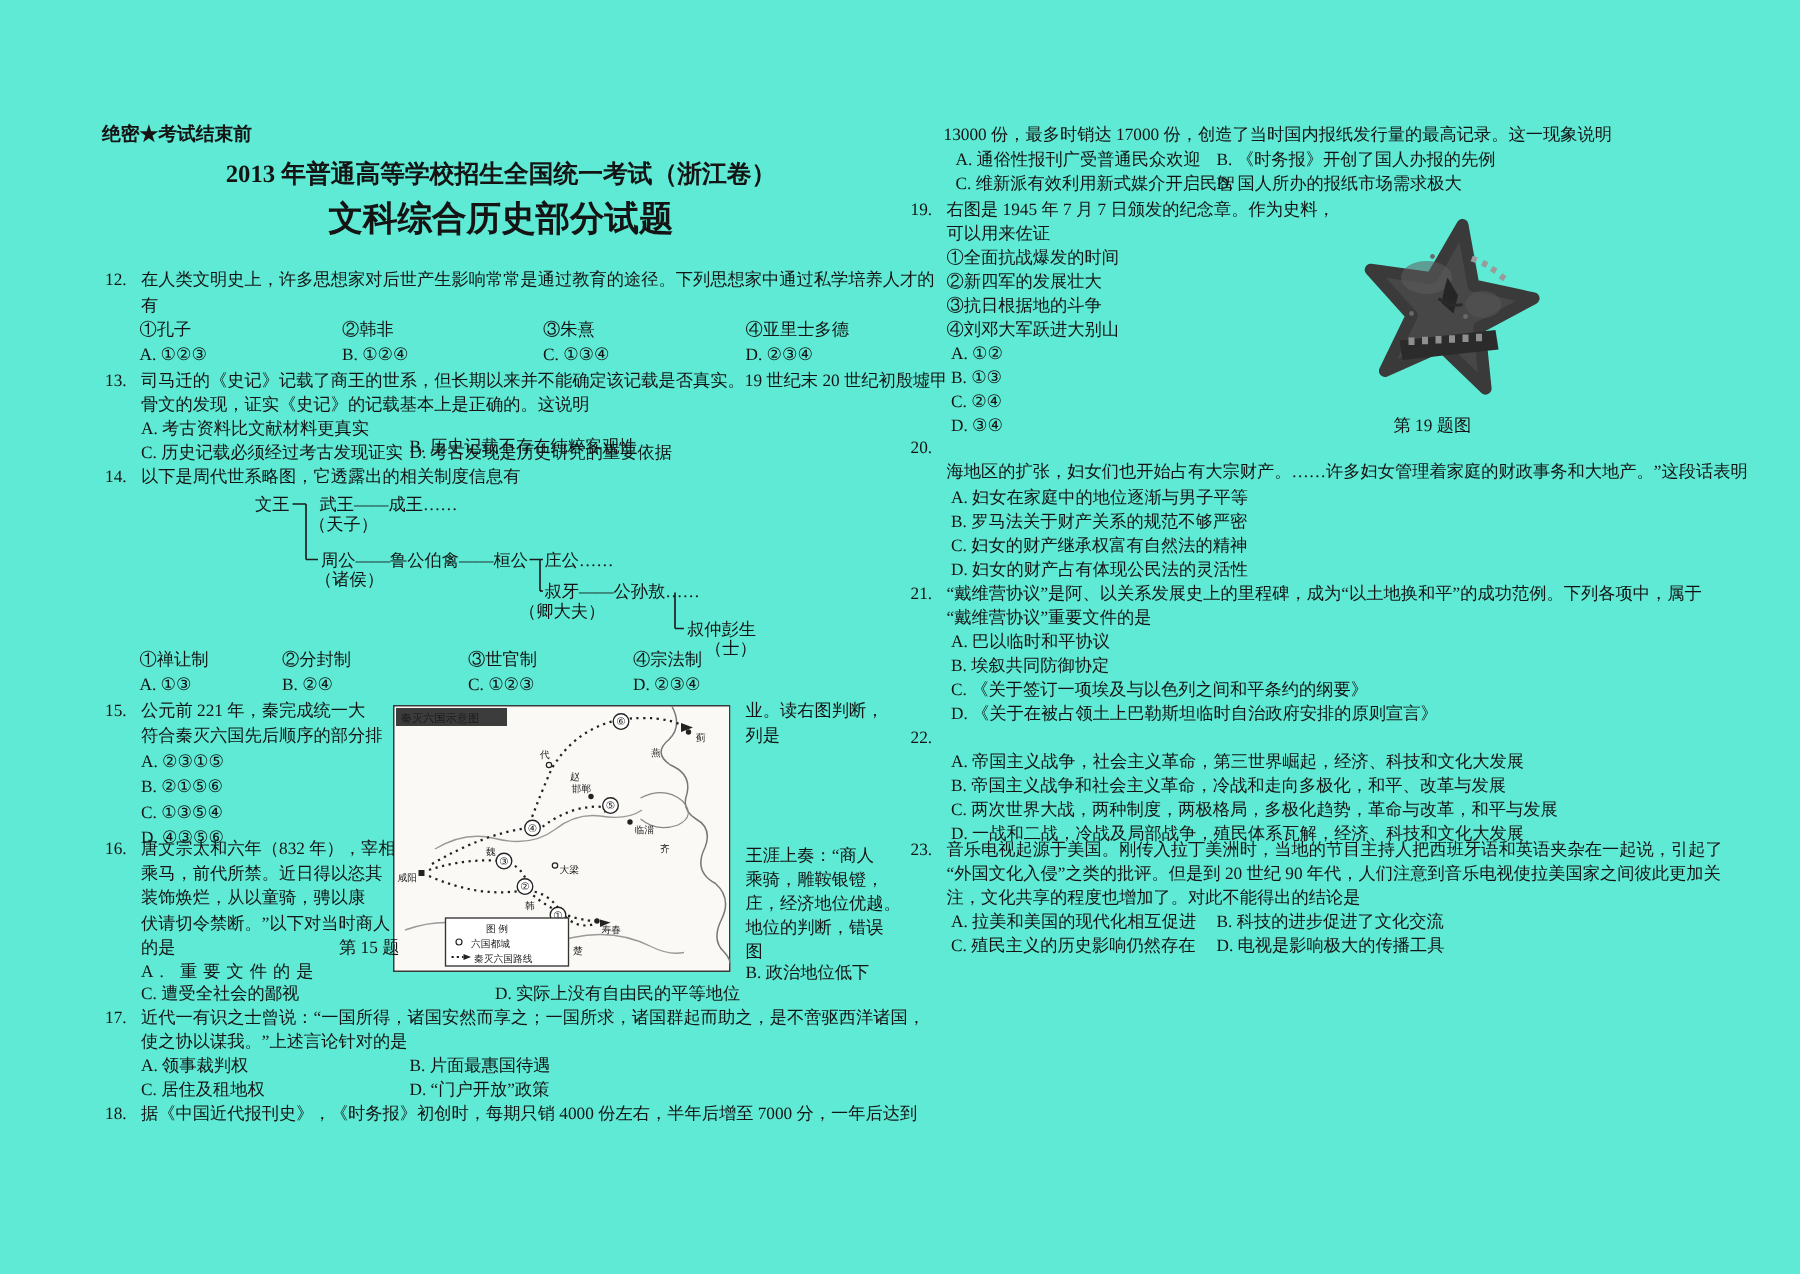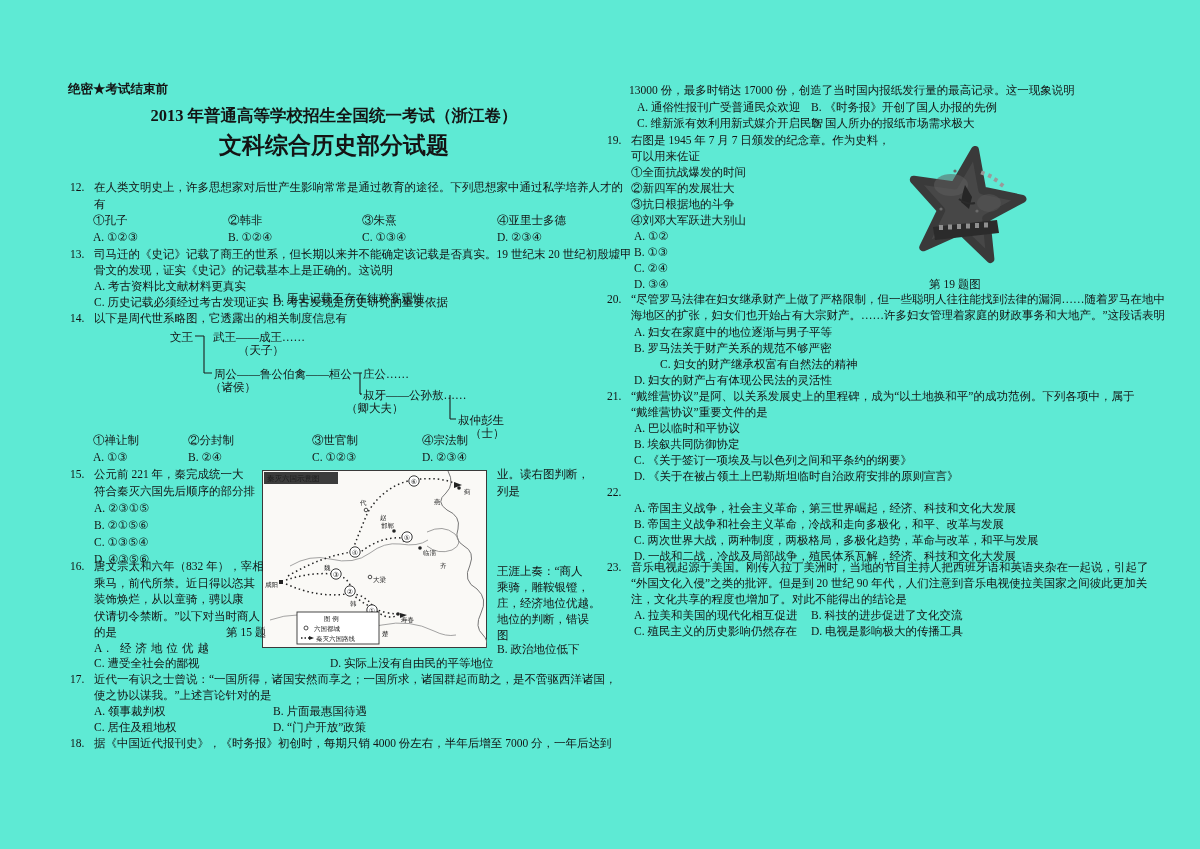--- a/index.html
+++ b/index.html
@@ -40,21 +40,21 @@
   <div class="ln" style="left:94px;top:279px;">A. 考古资料比文献材料更真实</div>
   <div class="ln" style="left:273px;top:279px;margin-top:12px;">B. 历史记载不存在纯粹客观性</div>
   <div class="ln" style="left:94px;top:295px;">C. 历史记载必须经过考古发现证实</div>
   <div class="ln" style="left:273px;top:295px;">D. 考古发现是历史研究的重要依据</div>
 
   <div class="ln" style="left:70px;top:311px;">14.</div>
   <div class="ln" style="left:94px;top:311px;">以下是周代世系略图，它透露出的相关制度信息有</div>
 
   <div class="ln" style="left:170px;top:330px;">文王</div>
   <div class="ln" style="left:213px;top:330px;">武王——成王……</div>
-  <div class="ln" style="left:206px;top:343px;padding-left:32px;">（天子）</div>
+  <div class="ln" style="left:206px;top:343px;">（天子）</div>
   <div class="ln" style="left:214px;top:367px;">周公——鲁公伯禽——桓公</div>
   <div class="ln" style="left:210px;top:380px;">（诸侯）</div>
   <div class="ln" style="left:363px;top:367px;">庄公……</div>
   <div class="ln" style="left:363px;top:388px;">叔牙——公孙敖……</div>
   <div class="ln" style="left:346px;top:401px;">（卿大夫）</div>
   <div class="ln" style="left:458px;top:413px;">叔仲彭生</div>
   <div class="ln" style="left:470px;top:426px;">（士）</div>
   <svg style="left:160px;top:320px;" width="340" height="120" viewBox="0 0 340 120">
     <path d="M35,16 H44 M44,16 V53 M44,53 H52" fill="none" stroke="#1c1c1c" stroke-width="1.1"></path>
     <path d="M193,53 H200 M200,53 V74 M200,74 H201 M200,74 H201" fill="none" stroke="#1c1c1c" stroke-width="1.1"></path>
@@ -152,21 +152,21 @@
     </g>
   </svg>
 
   <div class="ln" style="left:70px;top:559px;">16.</div>
   <div class="ln" style="left:94px;top:559px;">唐文宗太和六年（832 年），宰相</div>
   <div class="ln" style="left:94px;top:576px;">乘马，前代所禁。近日得以恣其</div>
   <div class="ln" style="left:94px;top:592px;">装饰焕烂，从以童骑，骋以康</div>
   <div class="ln" style="left:94px;top:609px;">伏请切令禁断。”以下对当时商人</div>
   <div class="ln" style="left:94px;top:625px;">的是</div>
   <div class="ln" style="left:226px;top:625px;">第 15 题</div>
-  <div class="ln sp4" style="left:94px;top:641px;">A. 经济地位优越</div>
+  <div class="ln sp4" style="left:94px;top:641px;">A. 重要文件的是</div>
   <div class="ln" style="left:94px;top:656px;">C. 遭受全社会的鄙视</div>
   <div class="ln" style="left:497px;top:564px;">王涯上奏：“商人</div>
   <div class="ln" style="left:497px;top:580px;">乘骑，雕鞍银镫，</div>
   <div class="ln" style="left:497px;top:596px;">庄，经济地位优越。</div>
   <div class="ln" style="left:497px;top:612px;">地位的判断，错误</div>
   <div class="ln" style="left:497px;top:628px;">图</div>
   <div class="ln" style="left:497px;top:642px;">B. 政治地位低下</div>
   <div class="ln" style="left:330px;top:656px;">D. 实际上没有自由民的平等地位</div>
 
   <div class="ln" style="left:70px;top:672px;">17.</div>
@@ -219,25 +219,24 @@
       <rect x="101" y="37" width="3.5" height="4" transform="rotate(30 103 39)"></rect>
       <rect x="107" y="42" width="3.5" height="4" transform="rotate(35 109 44)"></rect>
     </g>
     <circle cx="48" cy="68" r="1.6" fill="#6a6a6a"></circle>
     <circle cx="84" cy="70" r="1.6" fill="#6a6a6a"></circle>
     <circle cx="62" cy="30" r="1.6" fill="#6a6a6a"></circle>
   </svg>
   <div class="ln" style="left:929px;top:277px;">第 19 题图</div>
 
   <div class="ln" style="left:607px;top:292px;">20.</div>
-  <div class="ln" style="left:631px;top:292px;">“尽管罗马法律在妇女继承财产上做了严格限制，但一些聪明人往往能找到法律的漏洞……随着罗马在地中</div>
   <div class="ln" style="left:631px;top:308px;">海地区的扩张，妇女们也开始占有大宗财产。……许多妇女管理着家庭的财政事务和大地产。”这段话表明</div>
   <div class="ln" style="left:634px;top:325px;">A. 妇女在家庭中的地位逐渐与男子平等</div>
   <div class="ln" style="left:634px;top:341px;">B. 罗马法关于财产关系的规范不够严密</div>
-  <div class="ln" style="left:634px;top:357px;margin-left:26px;">C. 妇女的财产继承权富有自然法的精神</div>
+  <div class="ln" style="left:634px;top:357px;">C. 妇女的财产继承权富有自然法的精神</div>
   <div class="ln" style="left:634px;top:373px;">D. 妇女的财产占有体现公民法的灵活性</div>
 
   <div class="ln" style="left:607px;top:389px;">21.</div>
   <div class="ln" style="left:631px;top:389px;">“戴维营协议”是阿、以关系发展史上的里程碑，成为“以土地换和平”的成功范例。下列各项中，属于</div>
   <div class="ln" style="left:631px;top:405px;">“戴维营协议”重要文件的是</div>
   <div class="ln" style="left:634px;top:421px;">A. 巴以临时和平协议</div>
   <div class="ln" style="left:634px;top:437px;">B. 埃叙共同防御协定</div>
   <div class="ln" style="left:634px;top:453px;">C. 《关于签订一项埃及与以色列之间和平条约的纲要》</div>
   <div class="ln" style="left:634px;top:469px;">D. 《关于在被占领土上巴勒斯坦临时自治政府安排的原则宣言》</div>
 

